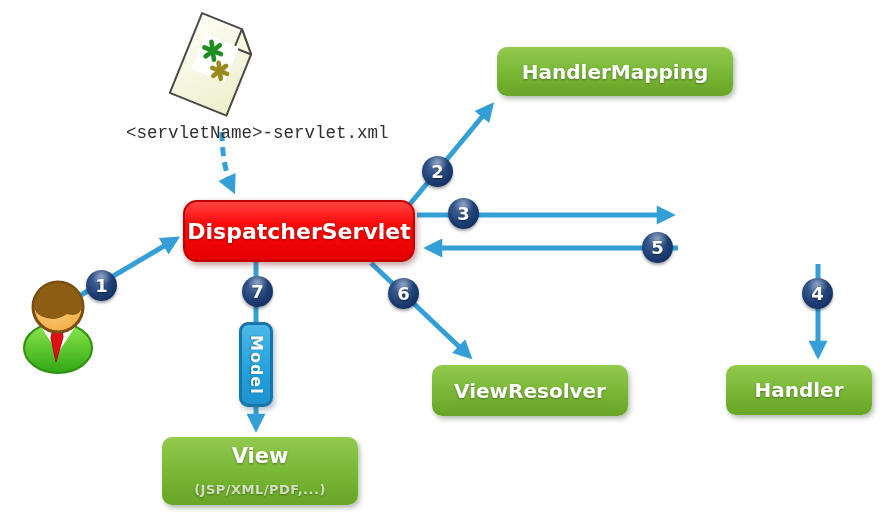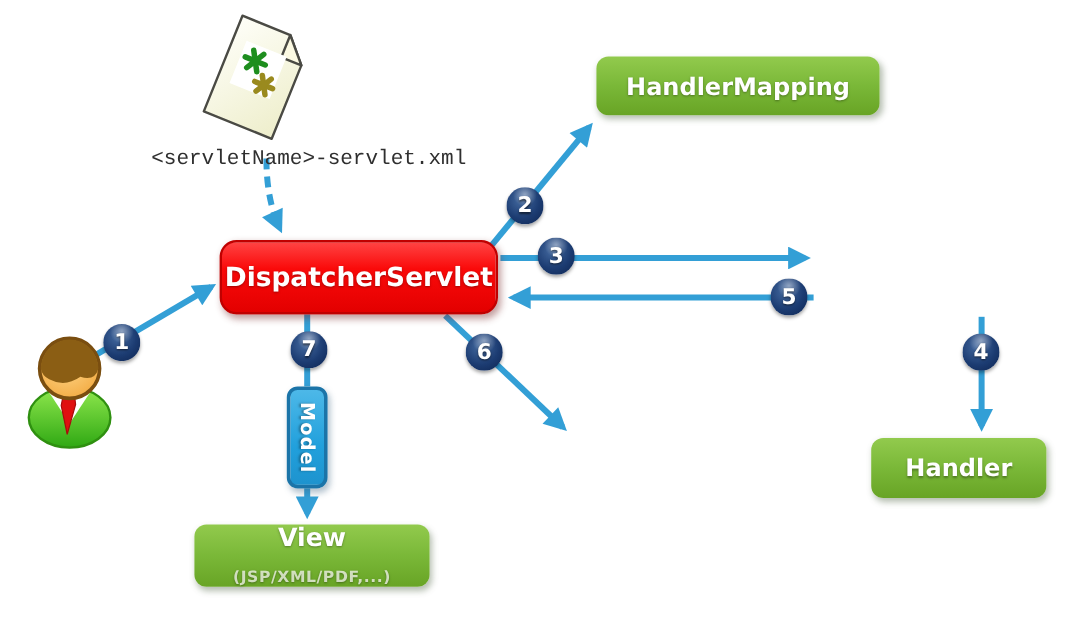--- a/index.html
+++ b/index.html
@@ -33,21 +33,21 @@
   .node.blue{
     background:linear-gradient(180deg,#4db8e8 0%,#21a0dc 60%,#1e93ce 100%);
     border:3px solid #1b74a8;border-radius:9px;
     box-shadow:2px 3px 5px rgba(60,100,130,0.4);
   }
   .n-dispatcher{left:183px;top:200px;width:232px;height:62px;font-size:22px;}
   .n-handler-mapping{left:497px;top:47px;width:236px;height:49px;font-size:20px;}
   .n-handler-adapter{left:681px;top:198px;width:208px;height:65px;font-size:20px;}
   .n-handler{left:726px;top:365px;width:146px;height:50px;font-size:20px;justify-content:center;}
   .n-view-resolver{left:432px;top:365px;width:196px;height:51px;font-size:20px;}
-  .n-view{left:162px;top:437px;width:196px;height:52px;font-size:21px;line-height:1.05;}
+  .n-view{left:162px;top:437px;width:196px;height:68px;font-size:21px;line-height:1.05;}
   .n-view .sub{font-size:13px;color:rgba(240,245,230,0.8);letter-spacing:0.5px;margin-top:16px;}
   .n-model-and-view{left:452px;top:232px;width:176px;height:31px;font-size:17px;}
   .n-model{left:239px;top:322px;width:34px;height:85px;font-size:16px;}
   .n-model .vtxt{writing-mode:vertical-rl;letter-spacing:1px;}
   .badge{
     position:absolute;z-index:4;width:31px;height:31px;border-radius:50%;
     background:
       radial-gradient(circle at 50% 20%, rgba(255,255,255,0.45) 0%, rgba(255,255,255,0) 34%),
       radial-gradient(circle at 40% 35%, #446aa0 0%, #1c3c72 55%, #0d2450 100%);
     color:#fff;font-weight:bold;font-size:18px;line-height:31px;text-align:center;
@@ -132,20 +132,23 @@
 
   <div class="node green n-handler-mapping">
     <span>HandlerMapping</span>
   </div>
 
 
   <div class="node green n-handler">
     <span>Handler</span>
   </div>
 
+  <div class="node green n-view-resolver">
+    <span>ViewResolver</span>
+  </div>
 
   <div class="node green n-view">
     <span>View</span>
     <span class="sub">(JSP/XML/PDF,...)</span>
   </div>
 
 
   <div class="node blue n-model">
     <span class="vtxt">Model</span>
   </div>

